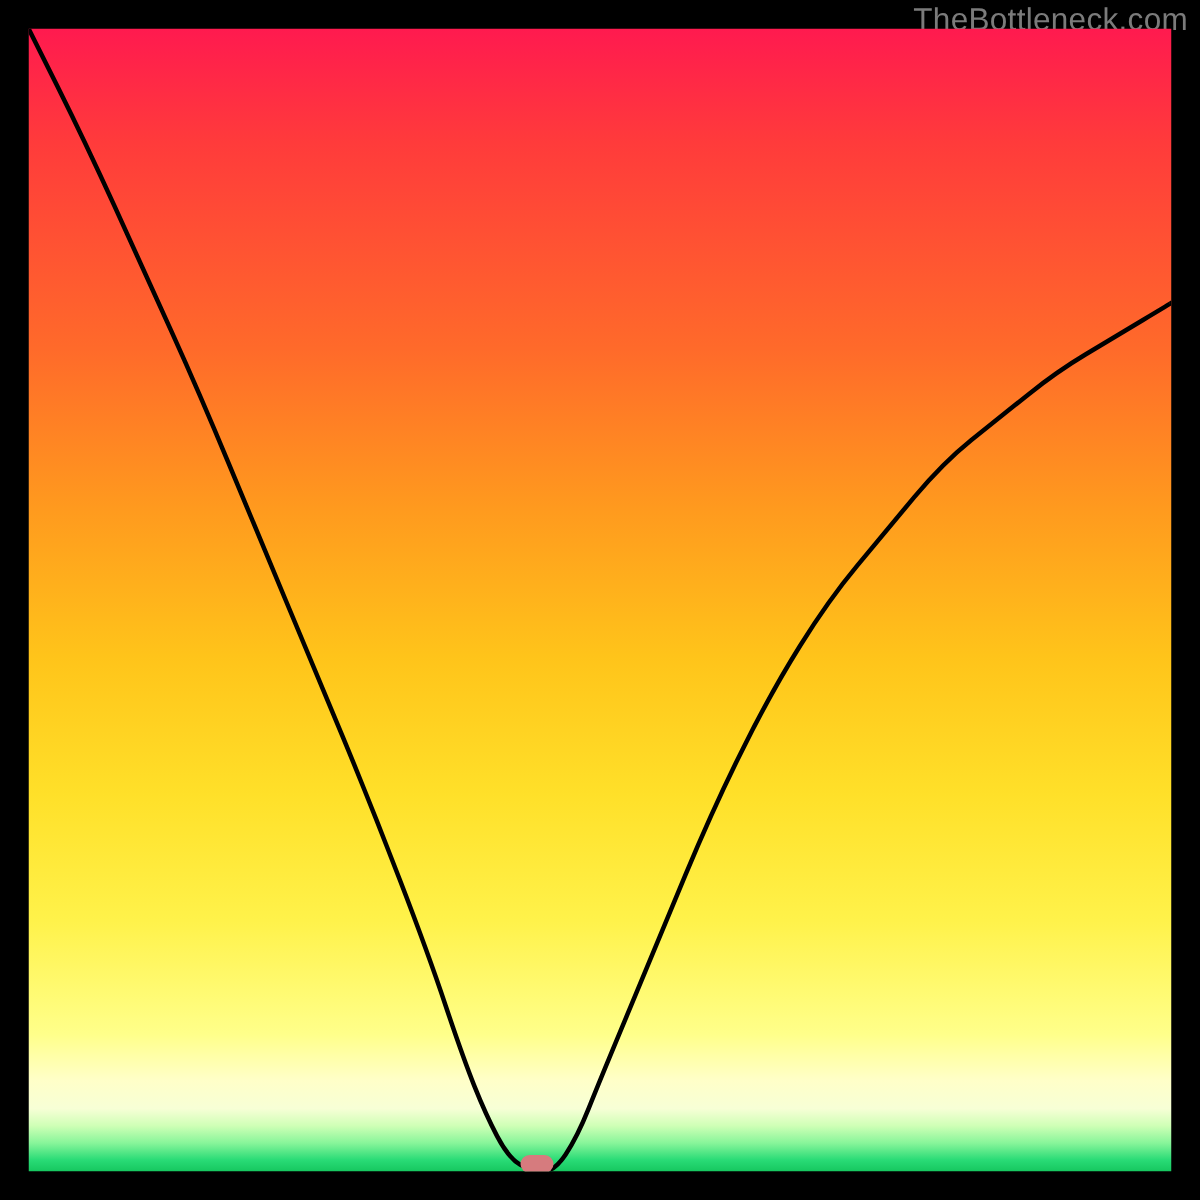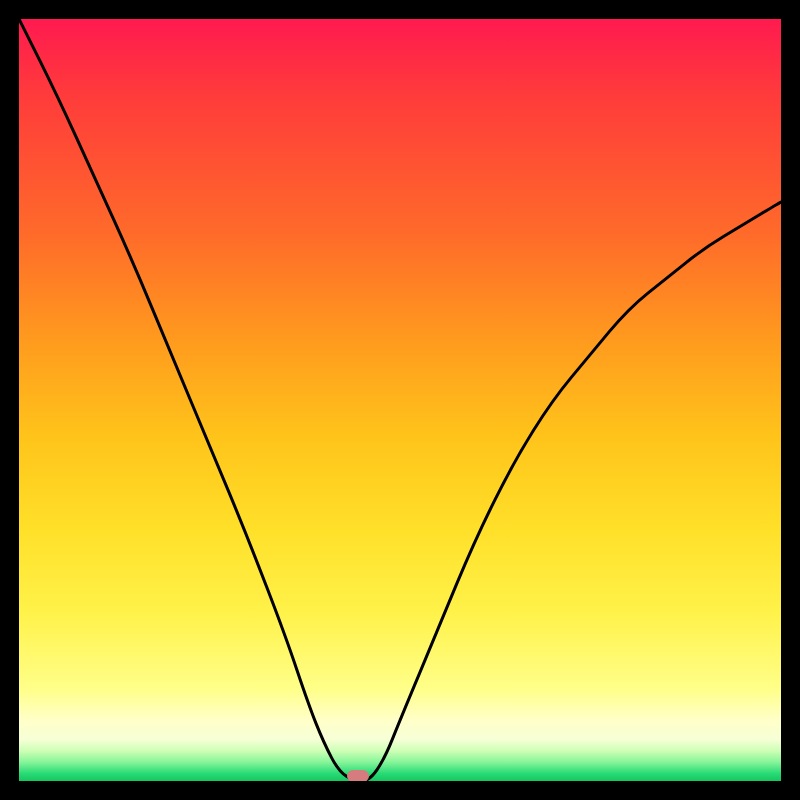--- a/index.html
+++ b/index.html
@@ -73,20 +73,21 @@
     font-size: 21px;
     font-weight: 500;
     letter-spacing: 0.2px;
     user-select: none;
   }
 </style>
 </head>
 <body>
 
 <div class="outer">
+  <div class="watermark">TheBottleneck.com</div>
 
   <div class="plot-area">
     <div class="gradient-bg"></div>
 
     <svg class="curve" viewBox="0 0 762 762" preserveAspectRatio="none">
       <path id="curve-path" d="M 0.0 0.0 Q 0.0 0.0 19.1 38.1 Q 38.1 76.2 57.2 118.1 Q 76.2 160.0 95.3 201.9 Q 114.3 243.8 133.3 289.6 Q 152.4 335.3 171.4 381.0 Q 190.5 426.7 209.6 472.4 Q 228.6 518.2 247.6 567.7 Q 266.7 617.2 278.1 651.5 Q 289.6 685.8 297.2 704.9 Q 304.8 723.9 312.4 738.4 Q 320.0 752.9 327.7 757.4 Q 335.3 762.0 342.9 762.0 Q 350.5 762.0 358.1 750.6 Q 365.8 739.1 373.4 720.1 Q 381.0 701.0 400.1 655.3 Q 419.1 609.6 438.1 563.9 Q 457.2 518.2 476.3 480.1 Q 495.3 442.0 514.4 411.5 Q 533.4 381.0 552.5 358.1 Q 571.5 335.3 590.5 312.4 Q 609.6 289.6 628.6 274.3 Q 647.7 259.1 666.8 243.8 Q 685.8 228.6 704.9 217.2 Q 723.9 205.7 743.0 194.3 T 762.0 182.9" fill="none" stroke="#000" stroke-width="3" stroke-linejoin="round" stroke-linecap="round"></path>
     </svg>
 
     <div id="marker" class="marker" style="left: 339.09px; top: 757px;"></div>
   </div>

